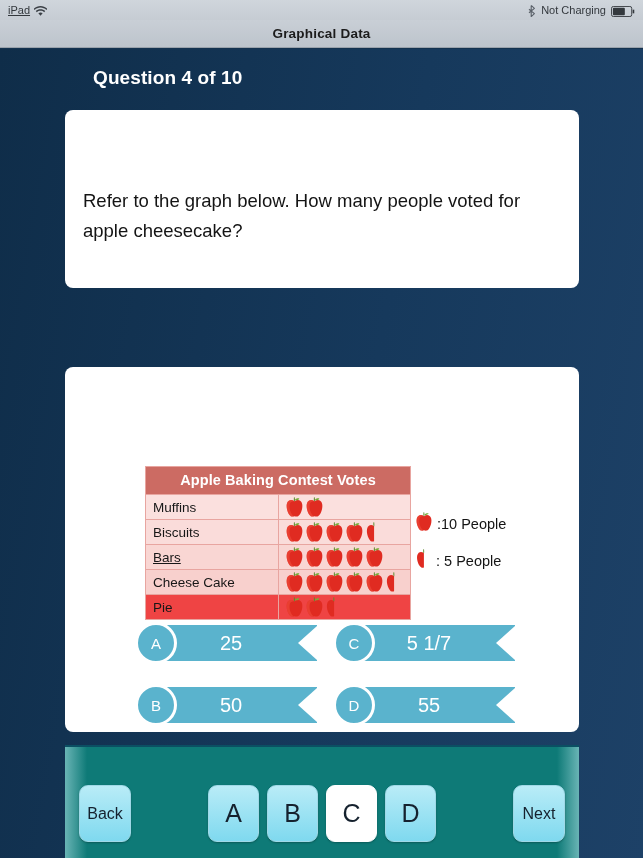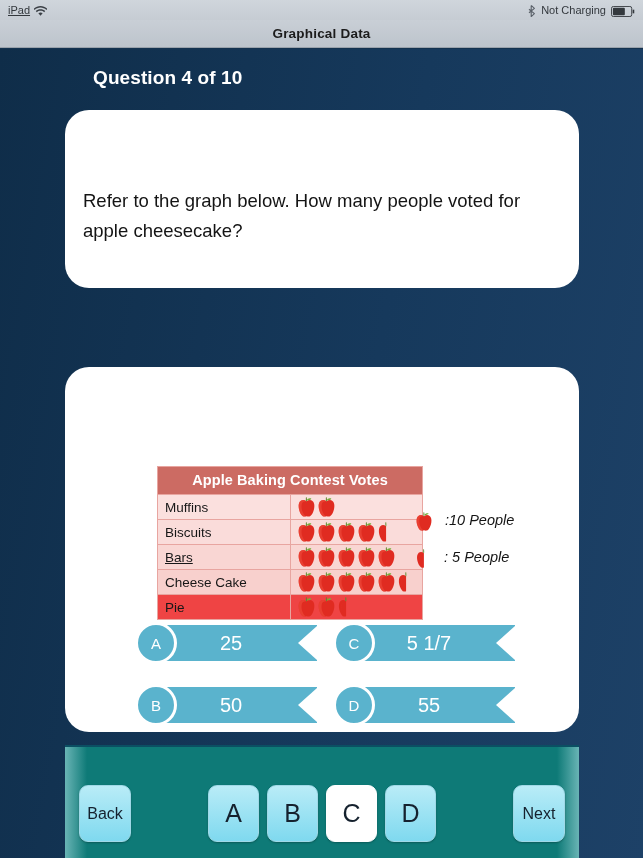--- a/index.html
+++ b/index.html
@@ -78,42 +78,42 @@
     left: 93px;
     font-size: 19px;
     font-weight: bold;
     color: #ffffff;
     letter-spacing: 0.1px;
   }
 
   .card {
     position: absolute;
     background: #ffffff;
-    border-radius: 24px;
+    border-radius: 8px;
     left: 65px;
     width: 514px;
   }
   #question-card { top: 61px; height: 178px; }
   #graph-card { top: 318px; height: 365px; }
 
   .question-text {
     position: absolute;
     top: 76px;
     left: 18px;
     right: 18px;
     font-size: 18.5px;
     line-height: 1.63;
     color: #141414;
   }
 
   
   .picto-wrap {
     position: absolute;
     top: 99px;
-    left: 92px;
+    left: 80px;
     width: 244px;
   }
   .picto-table {
     width: 266px;
     border-collapse: collapse;
     table-layout: fixed;
   }
   .picto-title {
     background: #cc6b63;
     color: #ffffff;
@@ -148,24 +148,23 @@
 
   
   .legend {
     position: absolute;
     top: 145px;
     left: 350px;
     width: 150px;
   }
   .legend-row {
     display: flex;
-    align-items: flex-start;
+    align-items: flex-end;
     margin-bottom: 17px;
-    gap: 12px;
-    font-style: italic;
+    gap: 4px;
   }
   .legend-icon { width: 18px; height: 20px; flex: 0 0 auto; }
   .legend-icon.half { width: 10px; margin-right: 7px; }
   .legend-text {
     font-size: 14.5px;
     color: #141414;
     white-space: nowrap;
   }
 
   

